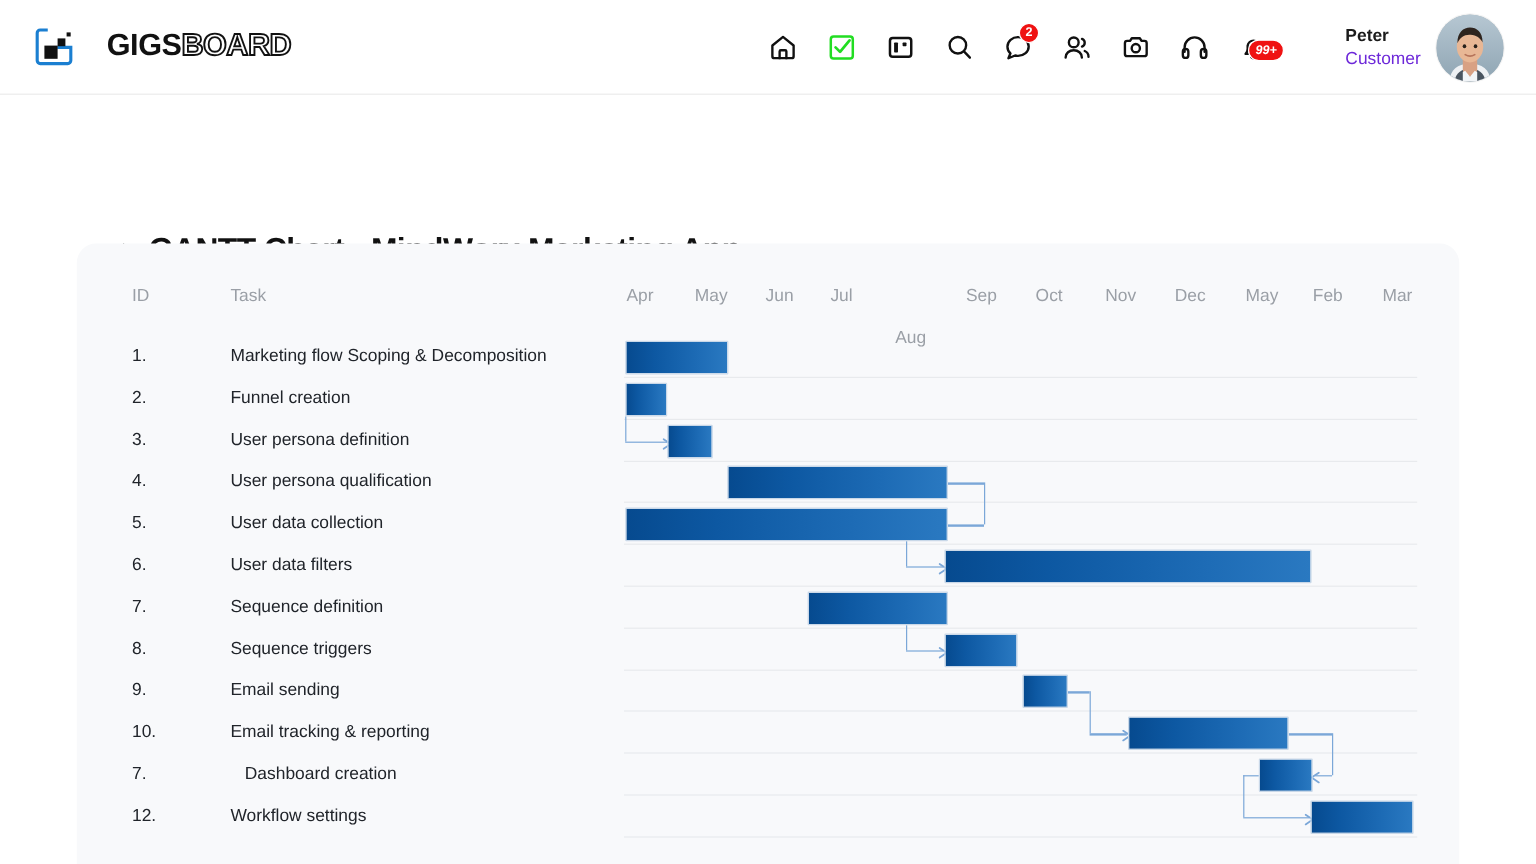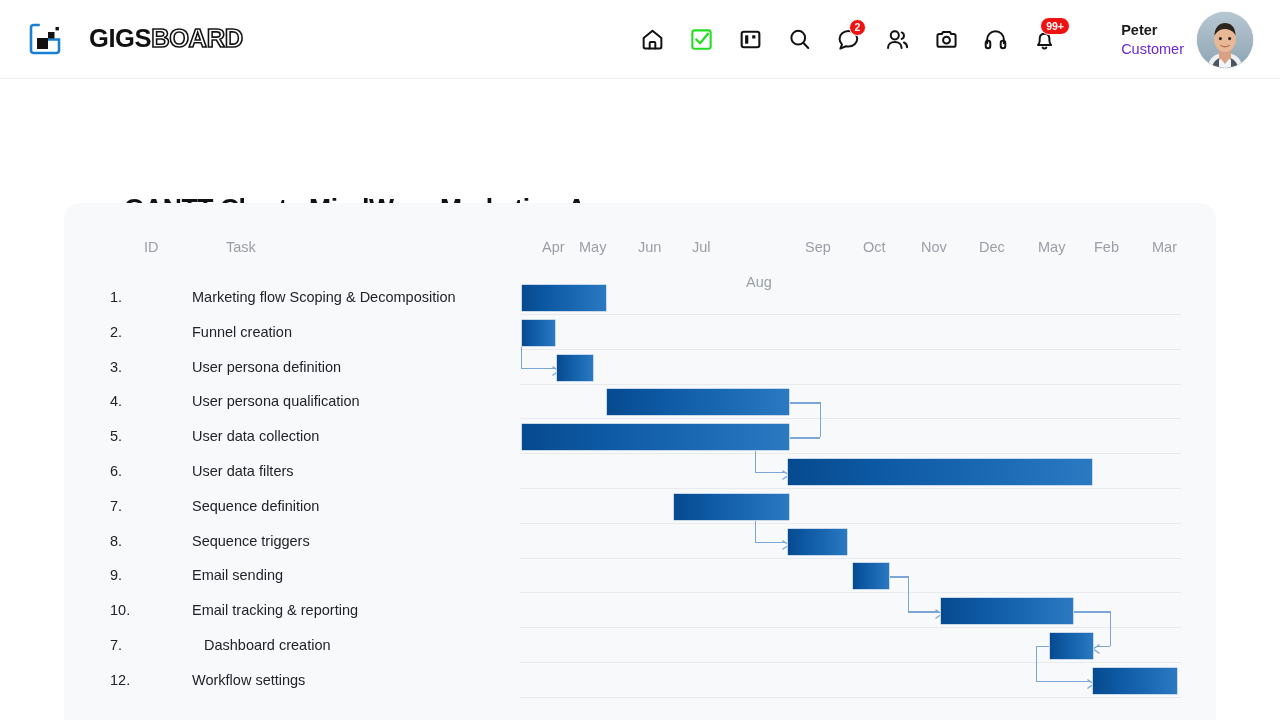--- a/index.html
+++ b/index.html
@@ -52,21 +52,21 @@
     background: #ef1212;
     color: #ffffff;
     font-size: 10.5px;
     font-weight: 700;
     border-radius: 999px;
     line-height: 1;
     display: flex; align-items: center; justify-content: center;
     border: 1.5px solid #ffffff;
   }
   .badge.small { top: 4px; right: 7px; width: 17px; height: 17px; }
-  .badge.wide  { top: 2px; right: -1px; height: 18px; padding: 0 5px; min-width: 29px; }
+  .badge.wide  { top: 18px; right: -1px; height: 18px; padding: 0 5px; min-width: 29px; font-style: italic; }
 
   .user-block {
     position: absolute; right: 27px; top: 0; height: 79px;
     display: flex; align-items: center; gap: 13px;
   }
   .user-text { text-align: left; line-height: 1.25; }
   .user-name { font-size: 14.5px; color: #1b1b1b; font-weight: 700; }
   .user-role { font-size: 14.5px; color: #6d28d9; font-weight: 400; }
   .avatar {
     width: 56px; height: 56px; border-radius: 50%;
@@ -115,21 +115,21 @@
     background: #f8f9fb;
     border-radius: 16px 16px 0 0;
     overflow: hidden;
   }
   .gantt {
     position: absolute; inset: 0;
   }
 
   .hdr {
     position: absolute; top: 36px;
-    font-size: 14.5px; color: #9a9fa6; font-weight: 400; margin-left: 34px;
+    font-size: 14.5px; color: #9a9fa6; font-weight: 400;
   }
   .hdr-id   { left: 46px; }
   .hdr-task { left: 128px; }
 
   .month {
     position: absolute; top: 36px;
     font-size: 14.5px; color: #9a9fa6; text-align: left;
     white-space: nowrap;
   }
 
@@ -321,21 +321,21 @@
         </span>
       </button>
     </div>
   </div>
 
   <div class="card">
     <div class="gantt" id="gantt-root">
       <div class="hdr hdr-id">ID</div>
       <div class="hdr hdr-task">Task</div>
       <div id="months-layer">
-          <div class="month" style="left: 478px;">Apr</div>
+          <div class="month" style="left: 458px;">Apr</div>
           <div class="month" style="left: 515px;">May</div>
           <div class="month" style="left: 574px;">Jun</div>
           <div class="month" style="left: 628px;">Jul</div>
           <div class="month" style="left: 682px; margin-top: 35px;">Aug</div>
           <div class="month" style="left: 741px;">Sep</div>
           <div class="month" style="left: 799px;">Oct</div>
           <div class="month" style="left: 857px;">Nov</div>
           <div class="month" style="left: 915px;">Dec</div>
           <div class="month" style="left: 974px;">May</div>
           <div class="month" style="left: 1030px;">Feb</div>

